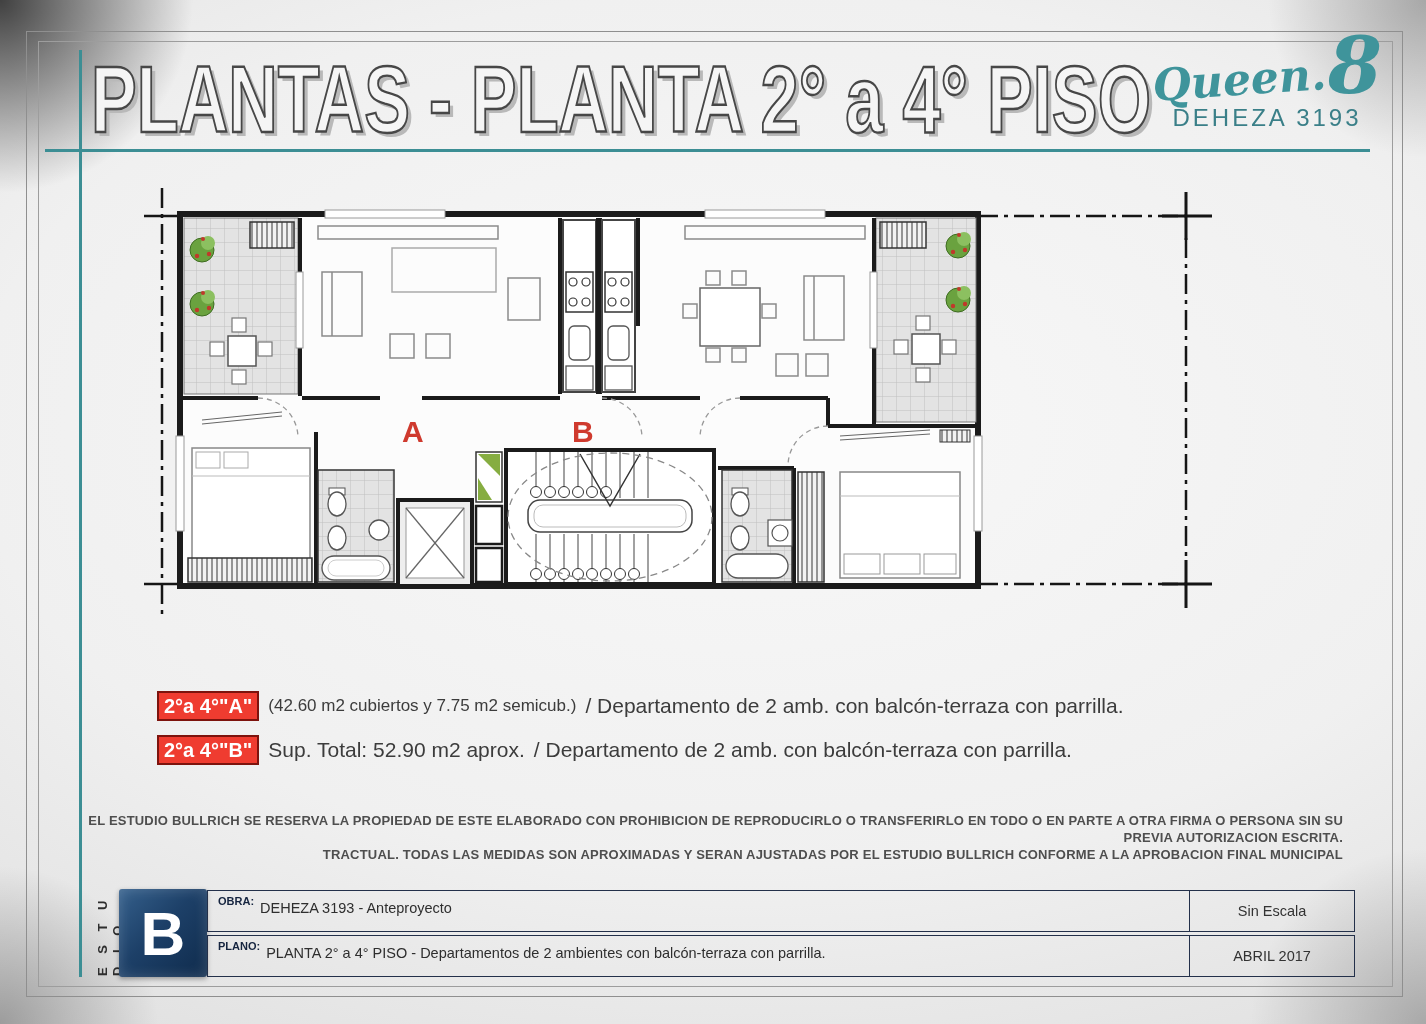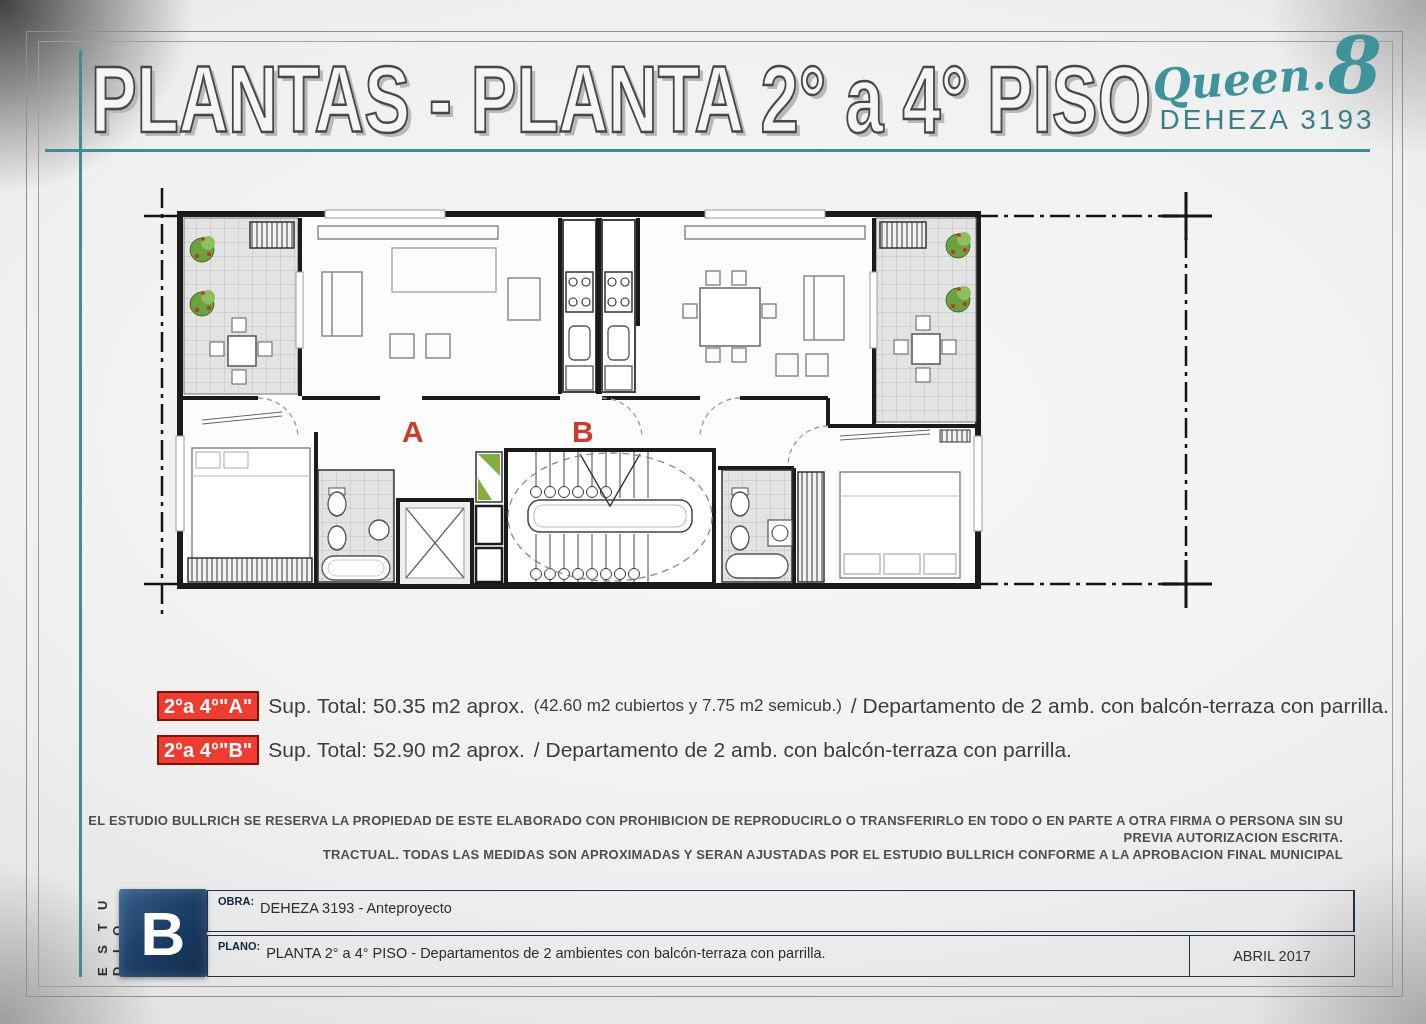--- a/index.html
+++ b/index.html
@@ -14,21 +14,21 @@
   .abs{position:absolute;}
   .frame{position:absolute;border:1px solid #8f8f8f;pointer-events:none;}
   #frame-outer{left:26px;top:31px;right:23px;bottom:27px;}
   #frame-inner{left:38px;top:41px;right:33px;bottom:37px;border-color:#9d9d9d;}
   .teal-v{left:79px;top:50px;width:3px;height:927px;}
   .teal-h{left:45px;top:149px;width:1325px;height:3px;}
   .logo{left:1152px;top:44px;width:230px;text-align:center;}
   .logo-script{display:flex;align-items:flex-end;justify-content:center;transform:rotate(-4deg);
     font-family:"DejaVu Serif",cursive;font-style:italic;font-weight:bold;font-size:44px;line-height:44px;}
   .logo-eight{font-size:78px;line-height:56px;margin-left:2px;transform:rotate(4deg);}
-  .logo-sub{margin-top:4px;font-size:28px;letter-spacing:3px;}
+  .logo-sub{margin-top:4px;font-size:24px;letter-spacing:3px;}
   .sumrow{display:flex;align-items:center;gap:9px;font-size:21px;color:#3c3c3c;white-space:nowrap;}
   .badge{display:inline-block;padding:0 5px;background:#ef3c30;border:2px solid #7d130d;
     color:#fff;font-weight:bold;font-size:20px;line-height:26px;}
   .paren{font-size:17px;text-align:center;}
   .disc{left:83px;top:812px;width:1260px;text-align:right;font-size:13px;font-weight:bold;
     color:#4e4e4e;line-height:1.32;letter-spacing:.2px;}
   .estudio{left:95px;top:890px;height:86px;display:flex;align-items:center;justify-content:center;
     writing-mode:vertical-rl;transform:rotate(180deg);font-size:13px;font-weight:bold;
     letter-spacing:5px;color:#2e2e2e;}
   .blogo{left:119px;top:889px;width:88px;height:88px;border-radius:3px;color:#fff;
@@ -281,21 +281,20 @@
       <line x1="700" y1="254" x2="790" y2="248" stroke="#666" stroke-width="1"></line>
       <rect x="800" y="244" width="30" height="12" fill="url(#hatch)" stroke="#333" stroke-width="1"></rect>
     </g>
 
     <text x="262" y="256" font-size="30" font-weight="bold" fill="#cf3a2e" font-family="&quot;Liberation Sans&quot;,sans-serif">A</text>
     <text x="432" y="256" font-size="30" font-weight="bold" fill="#cf3a2e" font-family="&quot;Liberation Sans&quot;,sans-serif">B</text>
   </svg>
 
   <div class="abs sumrow" style="left:157px;top:691px">
     <span class="badge">2°a 4°"A"</span>
-    <span>Sup. Total: 50.35 m2 aprox.</span>
     <span class="paren">(42.60 m2 cubiertos y 7.75 m2 semicub.)</span>
     <span>/ Departamento de 2 amb. con balcón-terraza con parrilla.</span>
   </div>
   <div class="abs sumrow" style="left:157px;top:735px">
     <span class="badge">2°a 4°"B"</span>
     <span>Sup. Total: 52.90 m2 aprox.</span>
     <span>/ Departamento de 2 amb. con balcón-terraza con parrilla.</span>
   </div>
 
   <div class="abs disc">
@@ -306,20 +305,21 @@
   <div class="abs estudio">E S T U D I O</div>
   <div class="abs blogo">
     <span>B</span>
   </div>
   <div class="abs tb-table">
     <div class="tb-row">
       <div class="tb-main">
         <span class="tb-label">OBRA:</span>
         <span class="tb-value">DEHEZA 3193 - Anteproyecto</span>
       </div>
+      <div class="tb-right">Sin Escala</div>
     </div>
     <div class="tb-row">
       <div class="tb-main">
         <span class="tb-label">PLANO:</span>
         <span class="tb-value">PLANTA  2° a 4°  PISO - Departamentos  de 2 ambientes con balcón-terraza con parrilla.</span>
       </div>
       <div class="tb-right">ABRIL 2017</div>
     </div>
   </div>
 

